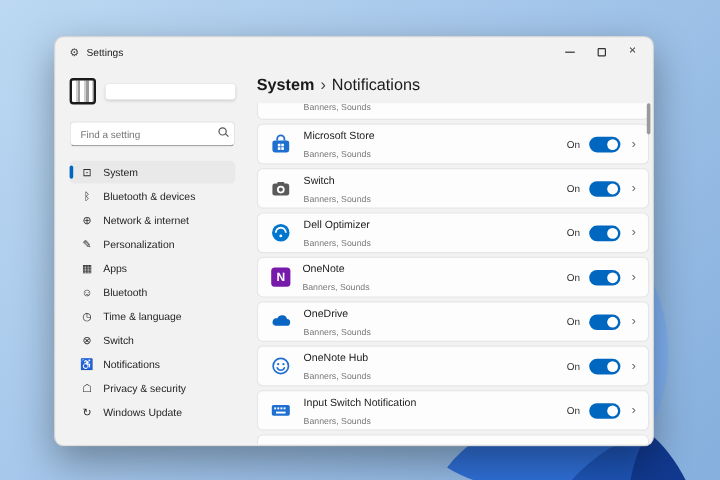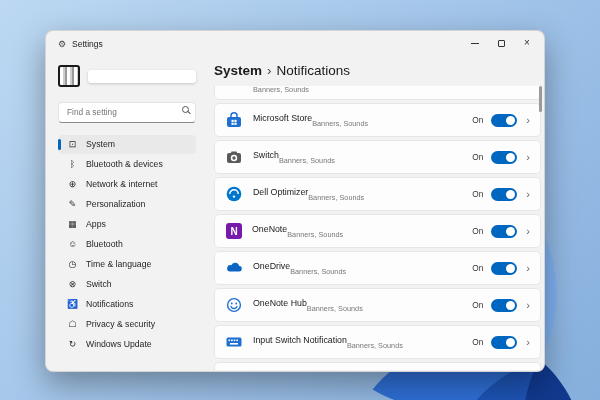--- a/index.html
+++ b/index.html
@@ -53,21 +53,21 @@
   .bc-sep { margin:0 5px; color:#444; font-weight:400; }
   .bc-current { font-weight:400; }
 
   .list { position:absolute; left:8px; top:29px; width:327px; bottom:1px; overflow:hidden; }
   .card { position:relative; height:34px; background:#fdfdfd; border:1px solid #e6e6e6;
           border-radius:5px; margin-bottom:3px; display:flex; align-items:center; padding:0 10px; }
   .card.partial-top { margin-top:-20px; align-items:flex-end; padding-bottom:5px; padding-left:38px; }
   .ic { width:18px; height:18px; margin-right:10px; flex:none; display:flex; align-items:center; justify-content:center; }
   .ic.onenote { background:#7719aa; border-radius:3px; width:16px; height:16px; margin-left:1px; }
   .ic.onenote i { font-style:normal; color:#fff; font-size:10px; font-weight:bold; }
-  .row-text { display:flex; flex-direction:row; justify-content:center;text-align:right; }
+  .row-text { display:flex; flex-direction:column; justify-content:center; }
   .row-name { font-size:8.8px; color:#1a1a1a; }
   .row-sub { font-size:7.3px; color:#787878; margin-top:6px; }
   .row-right { margin-left:auto; display:flex; align-items:center; }
   .on-label { font-size:8.3px; color:#333; margin-right:8px; }
   .toggle { position:relative; width:26px; height:13px; border-radius:7px; background:#0067c0; }
   .knob { position:absolute; right:2px; top:2px; width:9px; height:9px; border-radius:50%; background:#fff; }
   .chev { font-size:11px; color:#666; margin-left:9px; line-height:1; }
   .scrollbar { position:absolute; right:2px; top:29px; width:3px; height:26px; background:#9a9a9a; border-radius:2px; }
 </style>
 </head>

